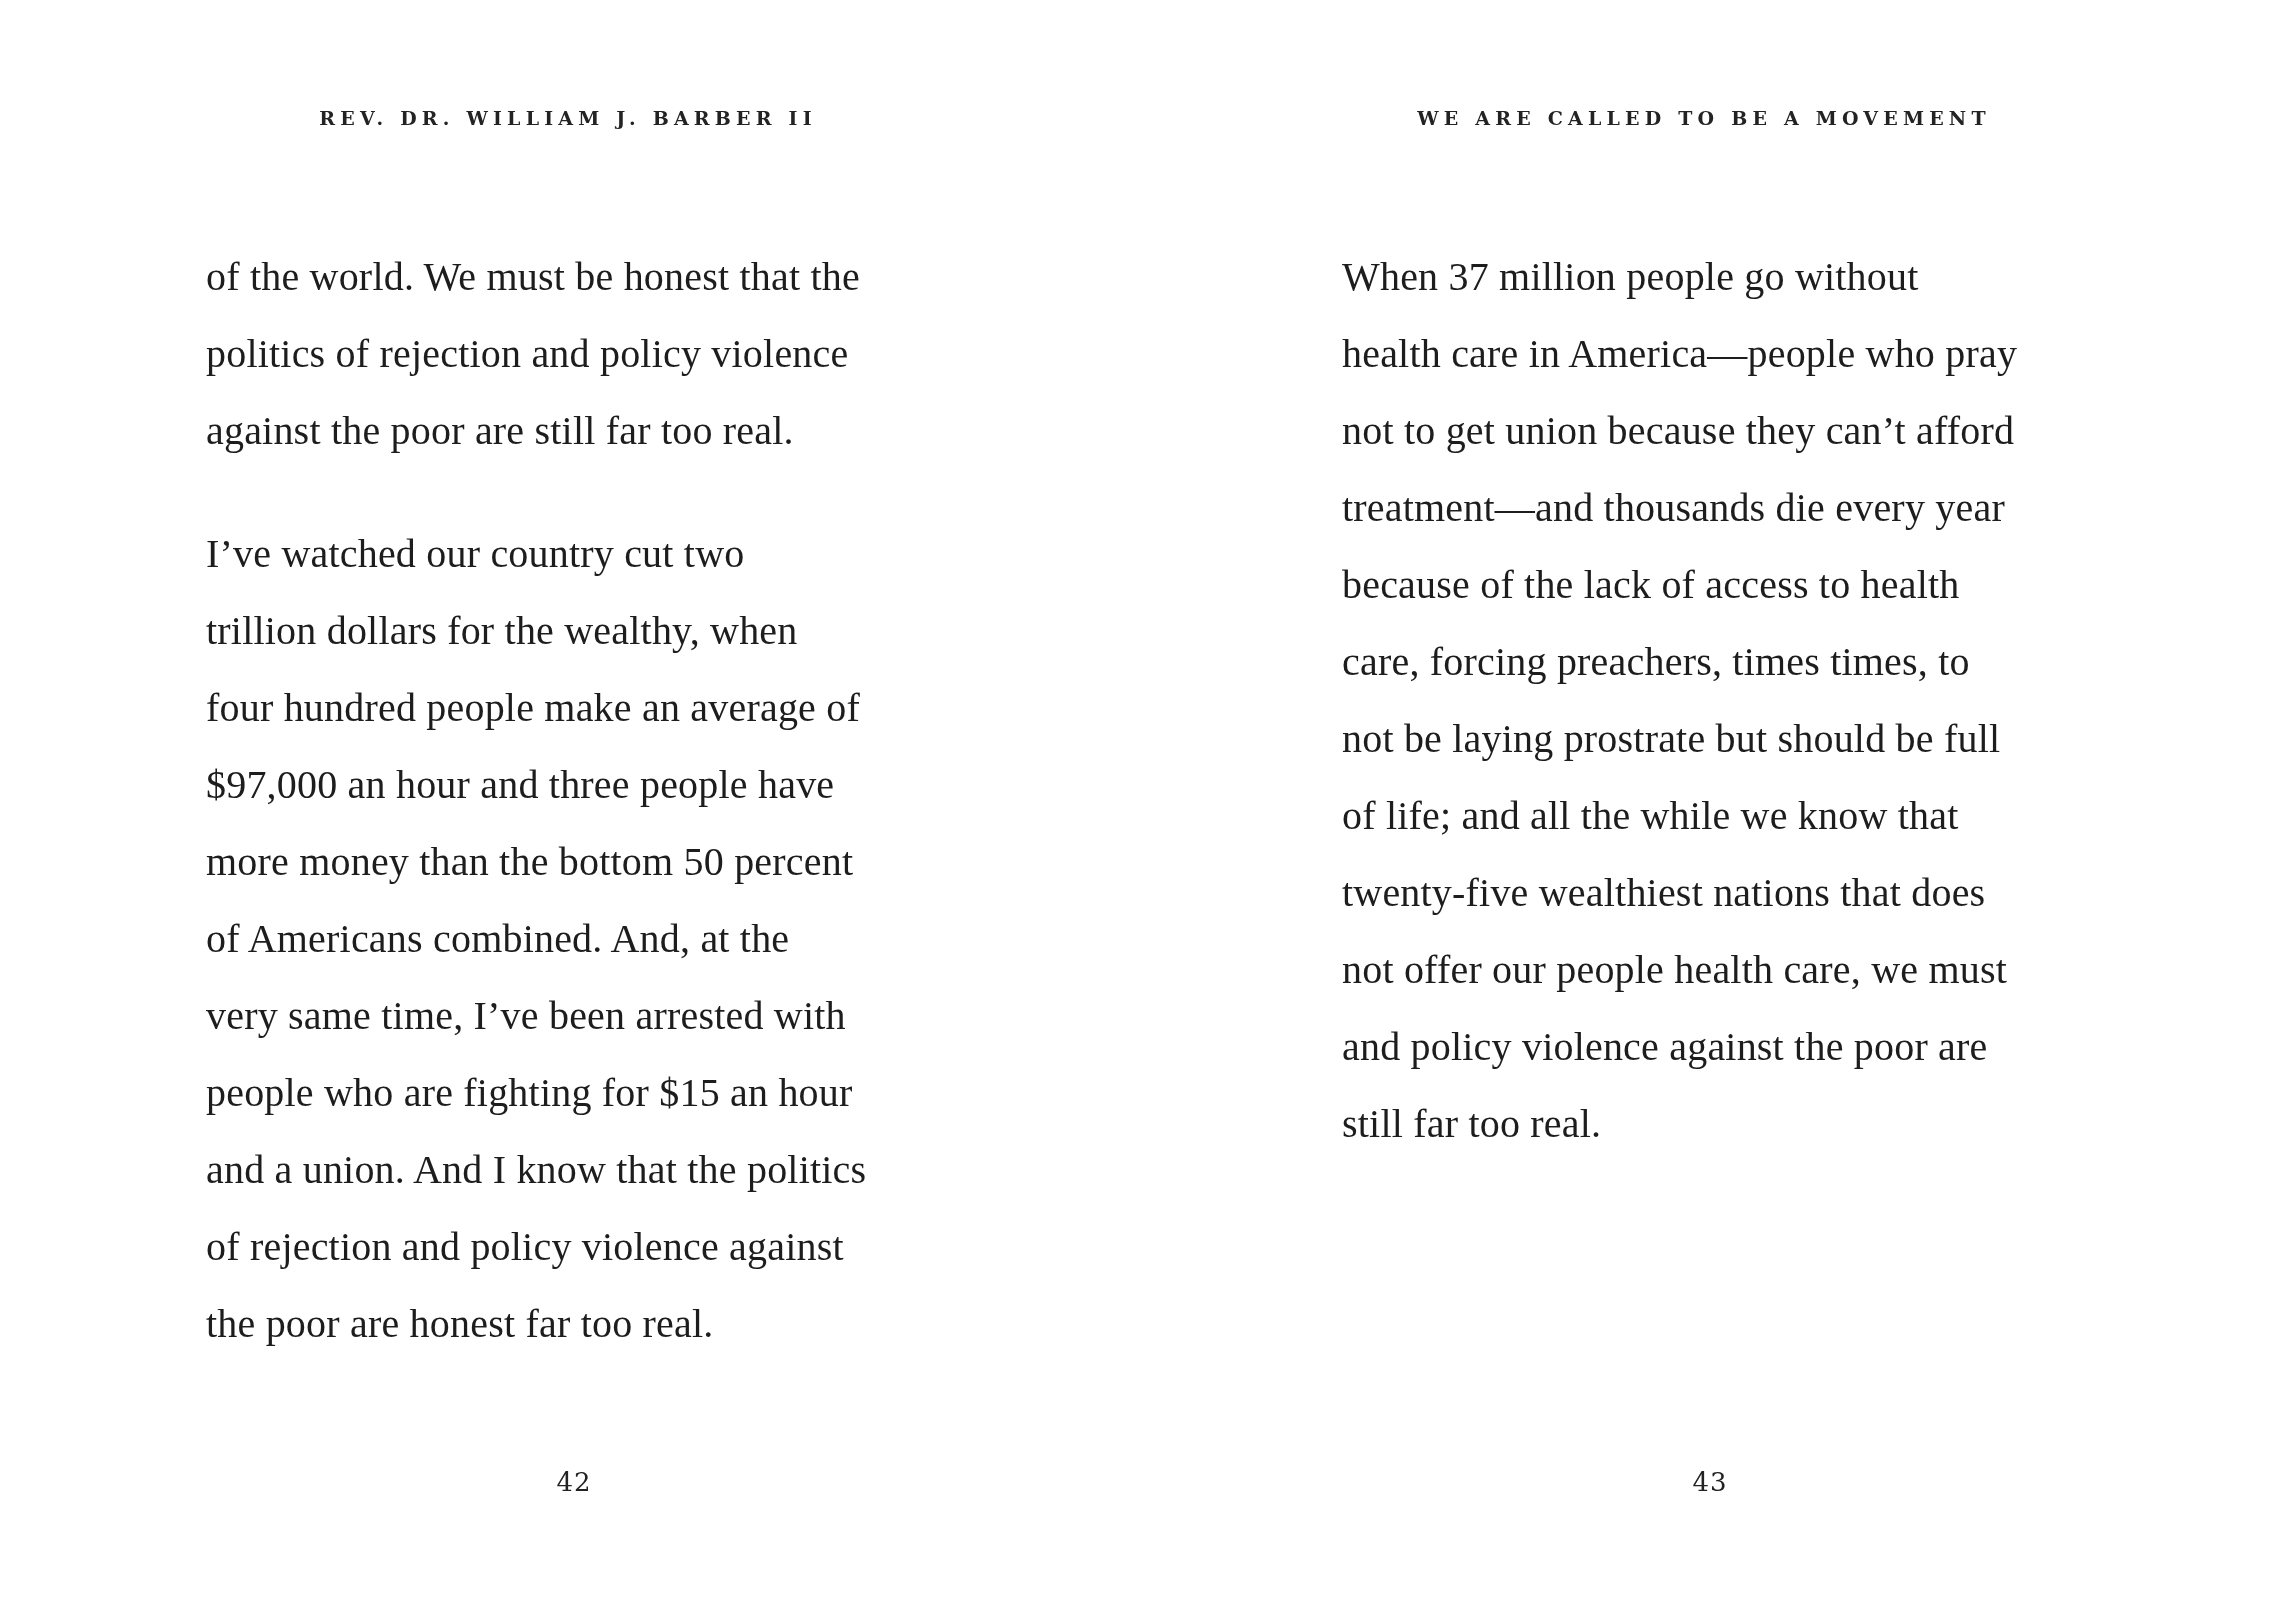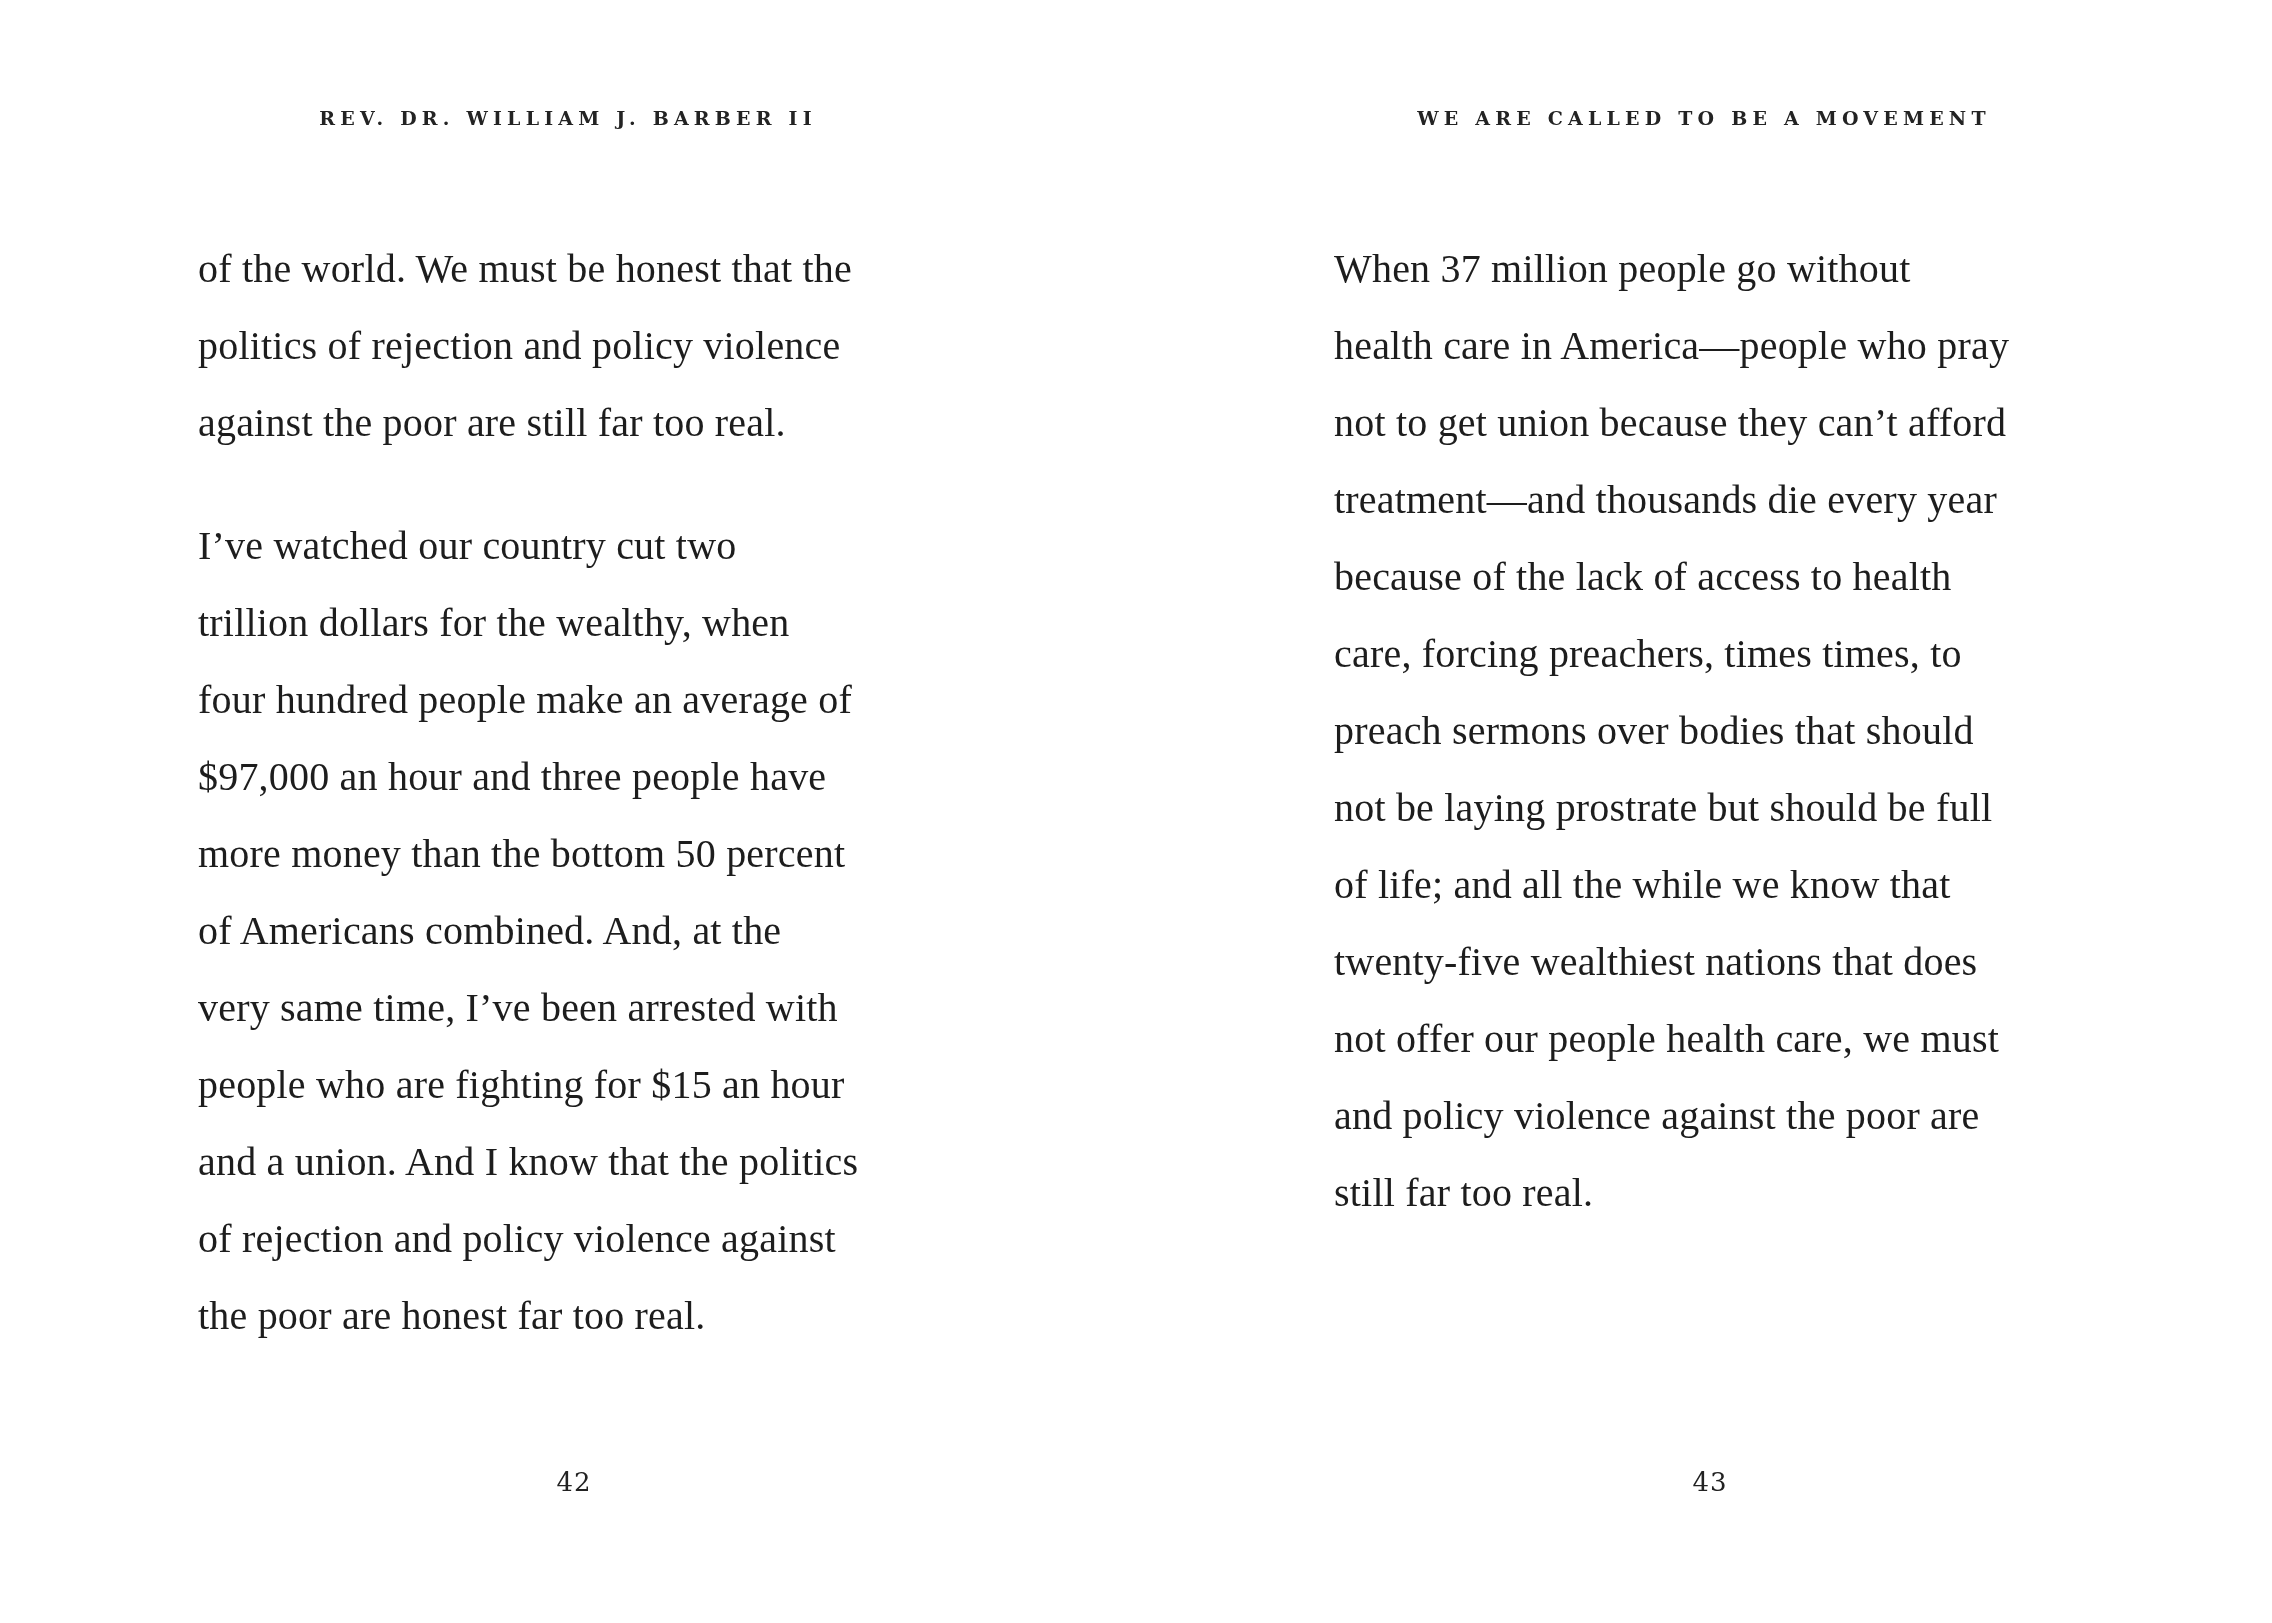--- a/index.html
+++ b/index.html
@@ -39,21 +39,21 @@
     color: #232323;
     white-space: nowrap;
   }
 
   .body-col {
     position: absolute;
     top: 226px;
     left: 194px;
     width: 839px;
   }
-  .para { margin: 4px; padding: 0; }
+  .para { margin: 12px; padding: 0; }
   .para + .para { margin-top: 46px; }
   .line {
     height: 77px;
     line-height: 77px;
     font-size: 40px;
     white-space: nowrap;
     letter-spacing: 0.2px;
   }
 
   .page-number {
@@ -102,21 +102,20 @@
   <div class="page" id="page-right">
     <div class="running-head">WE ARE CALLED TO BE A MOVEMENT</div>
     <div class="body-col">
       <div class="para">
           <div class="line">When 37 million people go without</div>
           <div class="line">health care in America—people who pray</div>
           <div class="line">not to get union because they can’t afford</div>
           <div class="line">treatment—and thousands die every year</div>
           <div class="line">because of the lack of access to health</div>
           <div class="line">care, forcing preachers, times times, to</div>
-          <div class="line">preach sermons over bodies that should</div>
           <div class="line">not be laying prostrate but should be full</div>
           <div class="line">of life; and all the while we know that</div>
           <div class="line">twenty-five wealthiest nations that does</div>
           <div class="line">not offer our people health care, we must</div>
           <div class="line">and policy violence against the poor are</div>
           <div class="line">still far too real.</div>
         </div>
     </div>
     <div class="page-number">43</div>
   </div>

